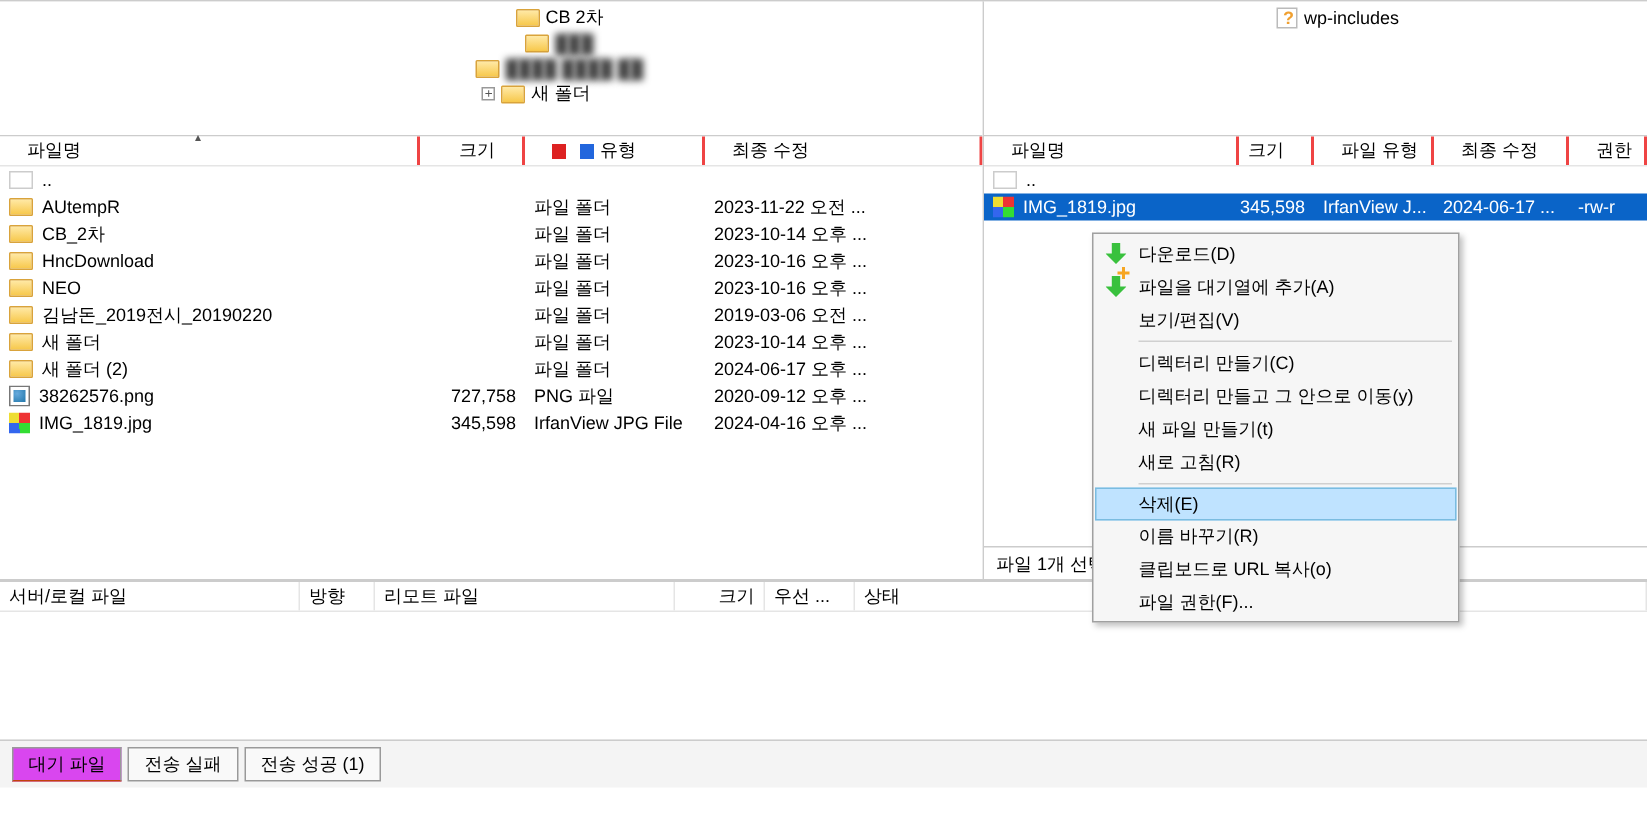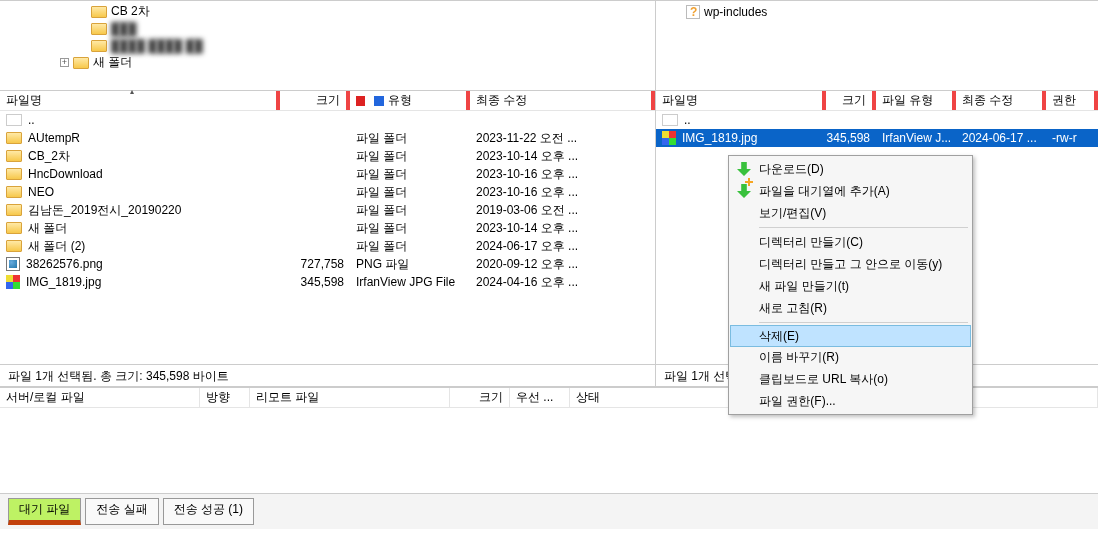--- a/index.html
+++ b/index.html
@@ -2,49 +2,49 @@
 <html><head>
 <meta charset="utf-8">
 <style>
 * { box-sizing: border-box; margin: 0; padding: 0; font-family: "Malgun Gothic", sans-serif; font-size: 12px; }
 body { background: #fff; color: #000; width: 1098px; height: 553px; overflow: hidden; position: relative; }
 .top-panes { display: flex; height: 386px; border-top: 1px solid #ccc; }
 .pane { display: flex; flex-direction: column; overflow: hidden; }
 .pane-left { width: 656px; border-right: 1px solid #ccc; }
 .pane-right { flex: 1; }
 .tree-area { height: 90px; overflow: auto; background: #fff; border-bottom: 1px solid #ccc; padding-left: 60px; padding-top: 2px; white-space: nowrap; }
-.tree-row { display: flex; align-items: center; height: 17px; gap: 4px; }
+.tree-row { display: flex; align-items: center; height: 17px; gap: 4px; justify-content: center; }
 .tree-row .exp { width: 9px; height: 9px; border: 1px solid #999; text-align: center; line-height: 6px; font-size: 9px; color: #555; }
 .tree-row .plain { width: 9px; }
 .folder-ic { width: 16px; height: 12px; background: linear-gradient(#ffe9a6,#f7c84b); border: 1px solid #d9a33b; border-radius: 1px; }
 .q-ic { width: 14px; height: 14px; background: #fff; border: 1px solid #bbb; position: relative; }
 .q-ic::after { content: "?"; color: #f0a030; position: absolute; left: 3px; top: -1px; font-weight: bold; }
 .tree-right { padding-left: 30px; }
 .header-row { display: flex; align-items: center; height: 20px; border-bottom: 1px solid #e5e5e5; background: #fff; position: relative; }
-.header-row .cell { padding: 0 6px; border-right: 4px solid #ef4444; height: 100%; display: flex; align-items: center; overflow: hidden; white-space: nowrap; user-select: none; }
+.header-row .cell { padding: 0 18px; border-right: 2px solid #ef4444; height: 100%; display: flex; align-items: center; overflow: hidden; white-space: nowrap; user-select: none; }
 .sort-caret { font-size: 8px; color: #555; position: absolute; top: -4px; }
 .flag-ic { display:inline-block; width:28px; height:10px; background: linear-gradient(90deg,#d22 0 33%,#fff 33% 66%,#26d 66%); margin-right:4px; vertical-align:middle; }
 .list-area { flex: 1; overflow: auto; background: #fff; }
 .row { display: flex; align-items: center; height: 18px; }
 .row .c { padding: 0 6px; overflow: hidden; white-space: nowrap; text-overflow: ellipsis; display: flex; align-items: center; }
 .row.sel { background: #0a64c8; color: #fff; }
 .fold-ic { width: 16px; height: 12px; background: linear-gradient(#ffe9a6,#f7c84b); border: 1px solid #d9a33b; border-radius: 1px; margin-right: 6px; flex-shrink:0;}
 .up-ic { width: 16px; height: 12px; background: #fff; border: 1px solid #ccc; margin-right: 6px; flex-shrink:0;}
 .png-ic { width:14px; height:14px; background:#fff; border:1px solid #777; margin-right:6px; position:relative; flex-shrink:0;}
 .png-ic::after{content:""; position:absolute; left:2px; top:2px; width:8px; height:8px; background: radial-gradient(circle at 30% 30%, #6ad, #27a);}
 .jpg-ic { width:14px; height:14px; margin-right:6px; flex-shrink:0; background:
   conic-gradient(#e33 0 25%, #3d3 25% 50%, #36e 50% 75%, #ed3 75%);}
 .status-bar { height: 22px; border-top: 1px solid #ccc; padding: 3px 8px; }
 .bottom-area { border-top: 2px solid #ccc; }
 .bottom-header { display: flex; height: 20px; border-bottom: 1px solid #e5e5e5; justify-content: space-between; }
 .bottom-header .cell { padding: 0 6px; border-right: 1px solid #e5e5e5; display: flex; align-items: center; }
 .bottom-list { height: 85px; background: #fff; }
 .tabs { display: flex; gap: 4px; padding: 4px 8px; background:#f4f4f4; border-top:1px solid #ccc;}
 .tab { padding: 2px 10px; border: 1px solid #999; background: #f9f9f9; }
-.tab.active { background: #bef264; border-bottom: 5px solid #c2410c; }
+.tab.active { background: #d946ef; border-bottom: 1px solid #c2410c; }
 .ctx-menu { position: absolute; left: 728px; top: 155px; width: 245px; background: #f6f6f6; border: 1px solid #a0a0a0; box-shadow: 2px 2px 4px rgba(0,0,0,.25); z-index: 10; padding: 2px; }
 .ctx-item { display: flex; align-items: center; height: 22px; padding: 0 6px 0 28px; position: relative; text-align: right; }
 .ctx-item.hover { background: #bfe3ff; border: 1px solid #7abce0; margin: -1px; }
 .ctx-sep { height: 1px; background: #d0d0d0; margin: 3px 2px 3px 28px; }
 .ctx-ic { position: absolute; left: 6px; width: 14px; height: 14px; }
 .arrow-dn { background:#39c13d; clip-path: polygon(30% 0,70% 0,70% 50%,100% 50%,50% 100%,0 50%,30% 50%); }
 .arrow-add { background:#39c13d; clip-path: polygon(30% 0,70% 0,70% 50%,100% 50%,50% 100%,0 50%,30% 50%); }
 .plus { position:absolute; left:14px; top:-2px; width:8px; height:8px; }
 .plus::before,.plus::after{content:"";position:absolute;background:#f6a623;}
 .plus::before{left:3px;top:0;width:2px;height:8px;}
@@ -175,21 +175,20 @@
         <div class="row">
           <div class="c" style="width:280px">
             <span class="jpg-ic"></span>
             <span>IMG_1819.jpg</span>
           </div>
           <div class="c" style="width:70px;justify-content:flex-end">345,598</div>
           <div class="c" style="width:120px">IrfanView JPG File</div>
           <div class="c" style="flex:1">2024-04-16 오후 ...</div>
         </div>
       </div>
-    <div class="status-bar">파일 1개 선택됨. 총 크기: 345,598 바이트</div>
   </div>
 
   <div class="pane pane-right">
     <div class="tree-area tree-right">
       <div class="tree-row">
           <span class="q-ic"></span>
           <span>wp-includes</span>
         </div>
     </div>
     <div class="header-row">

